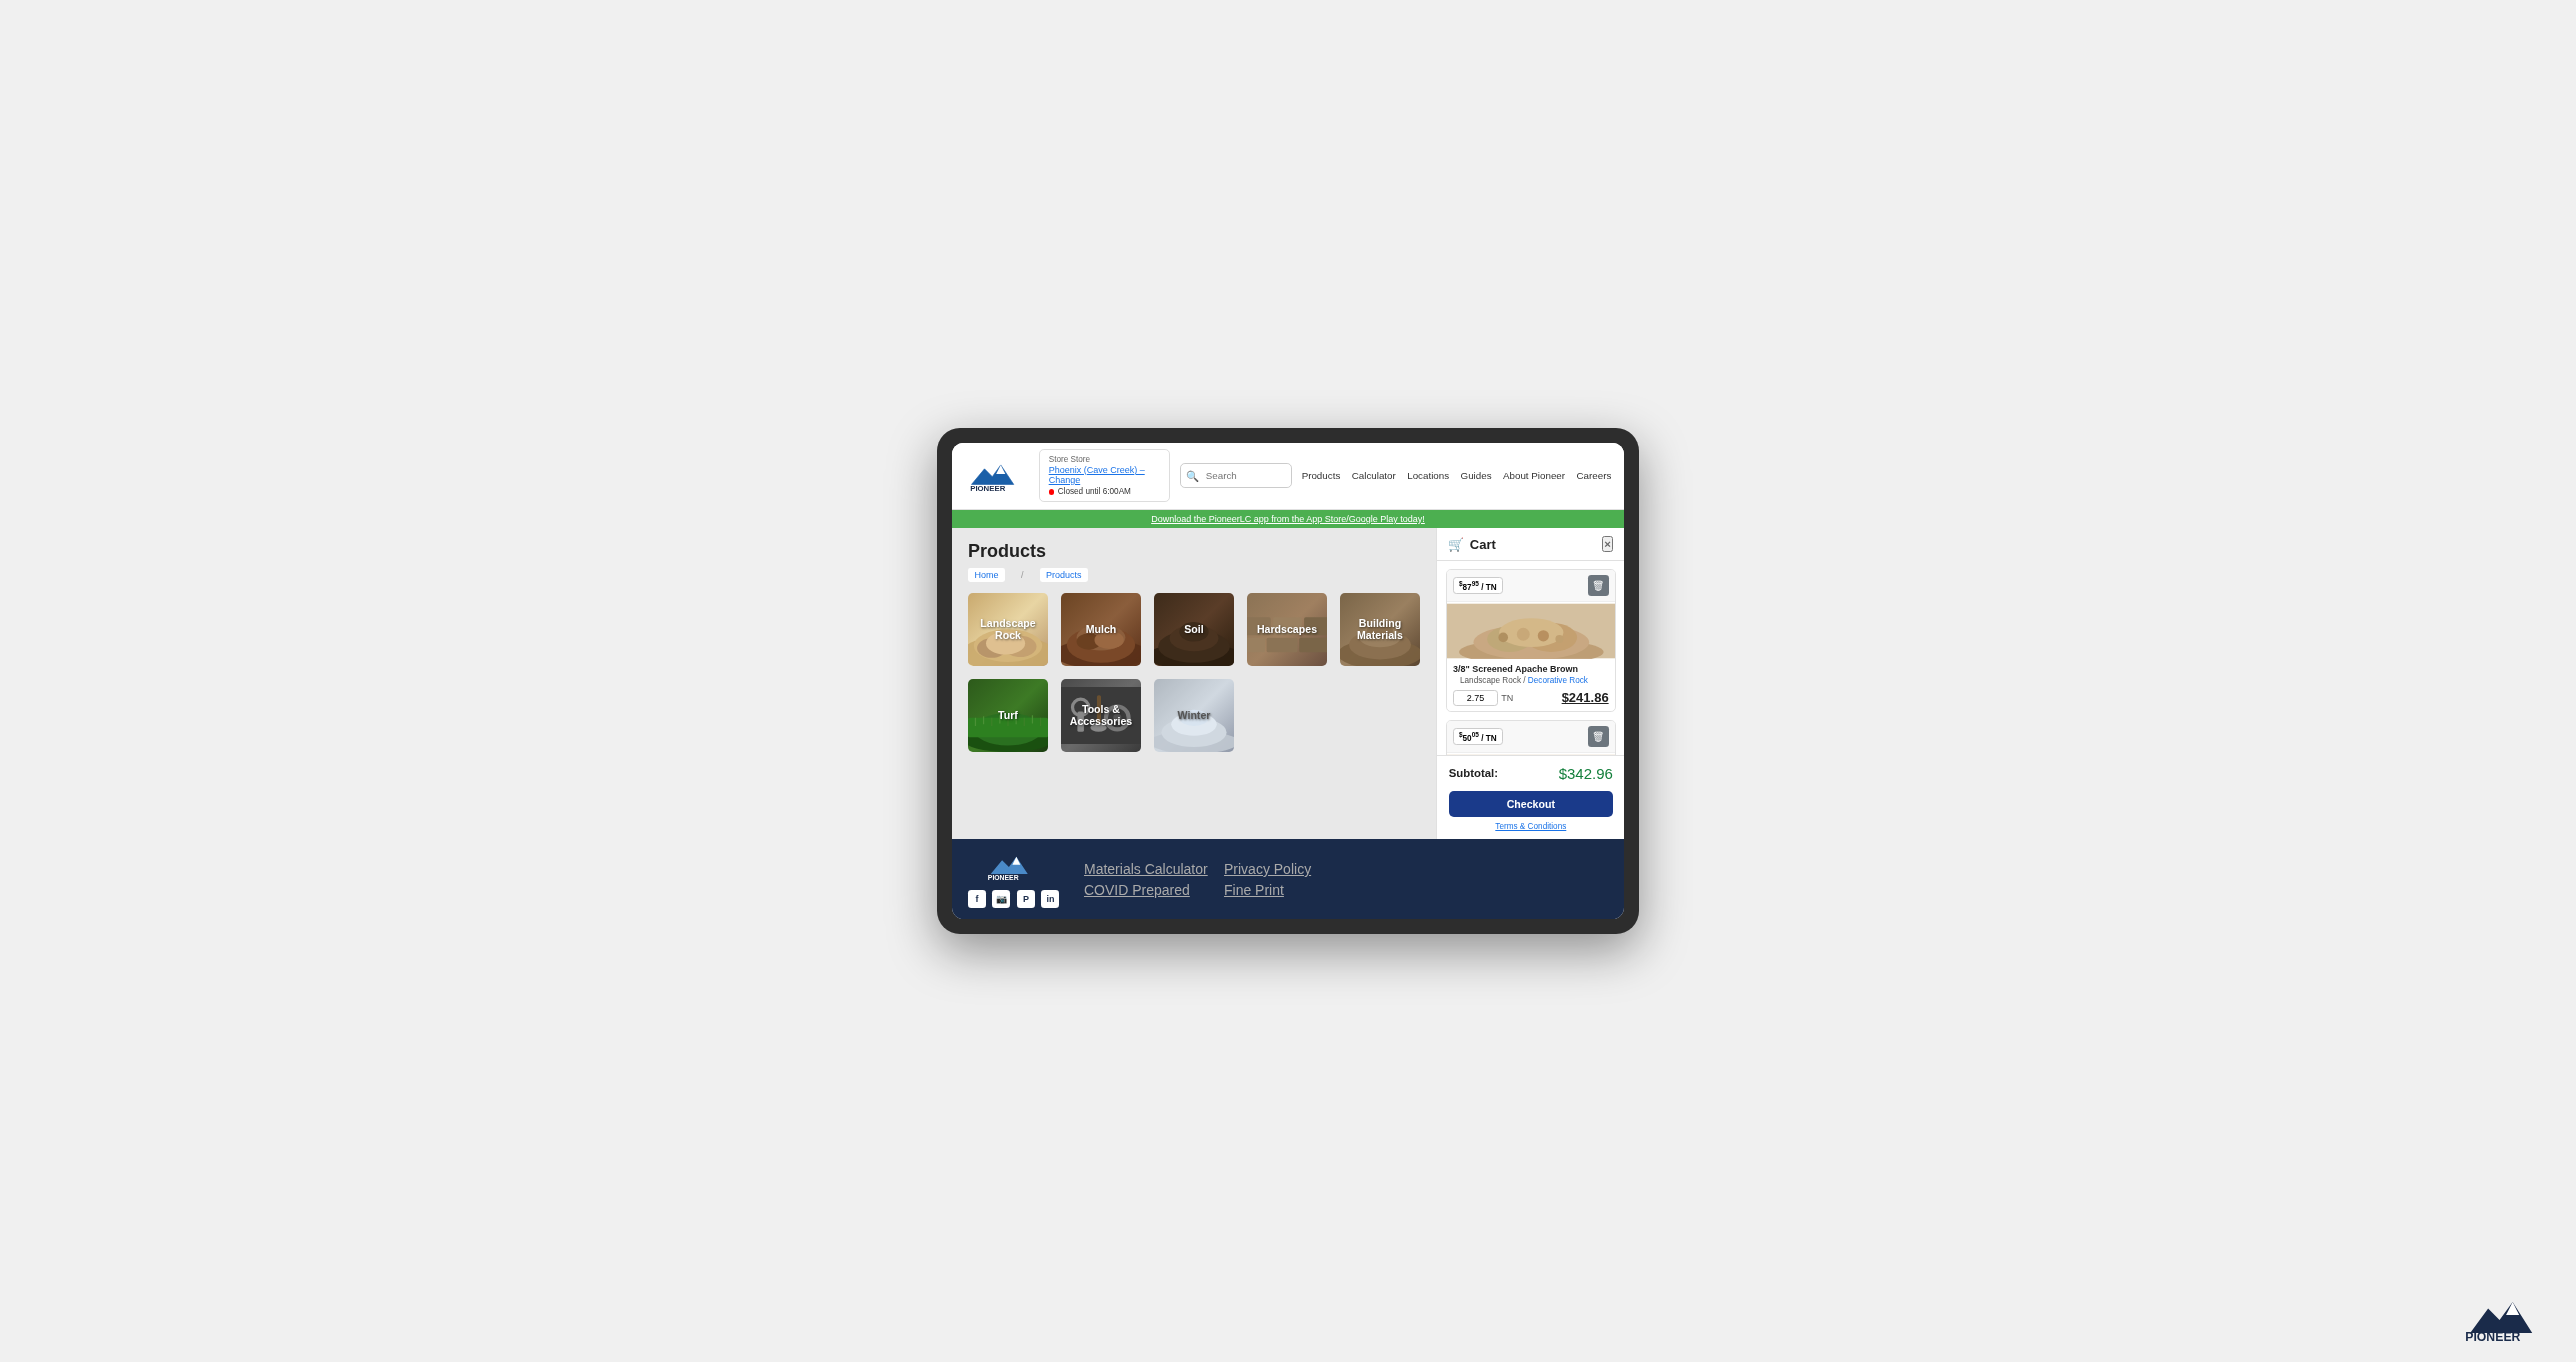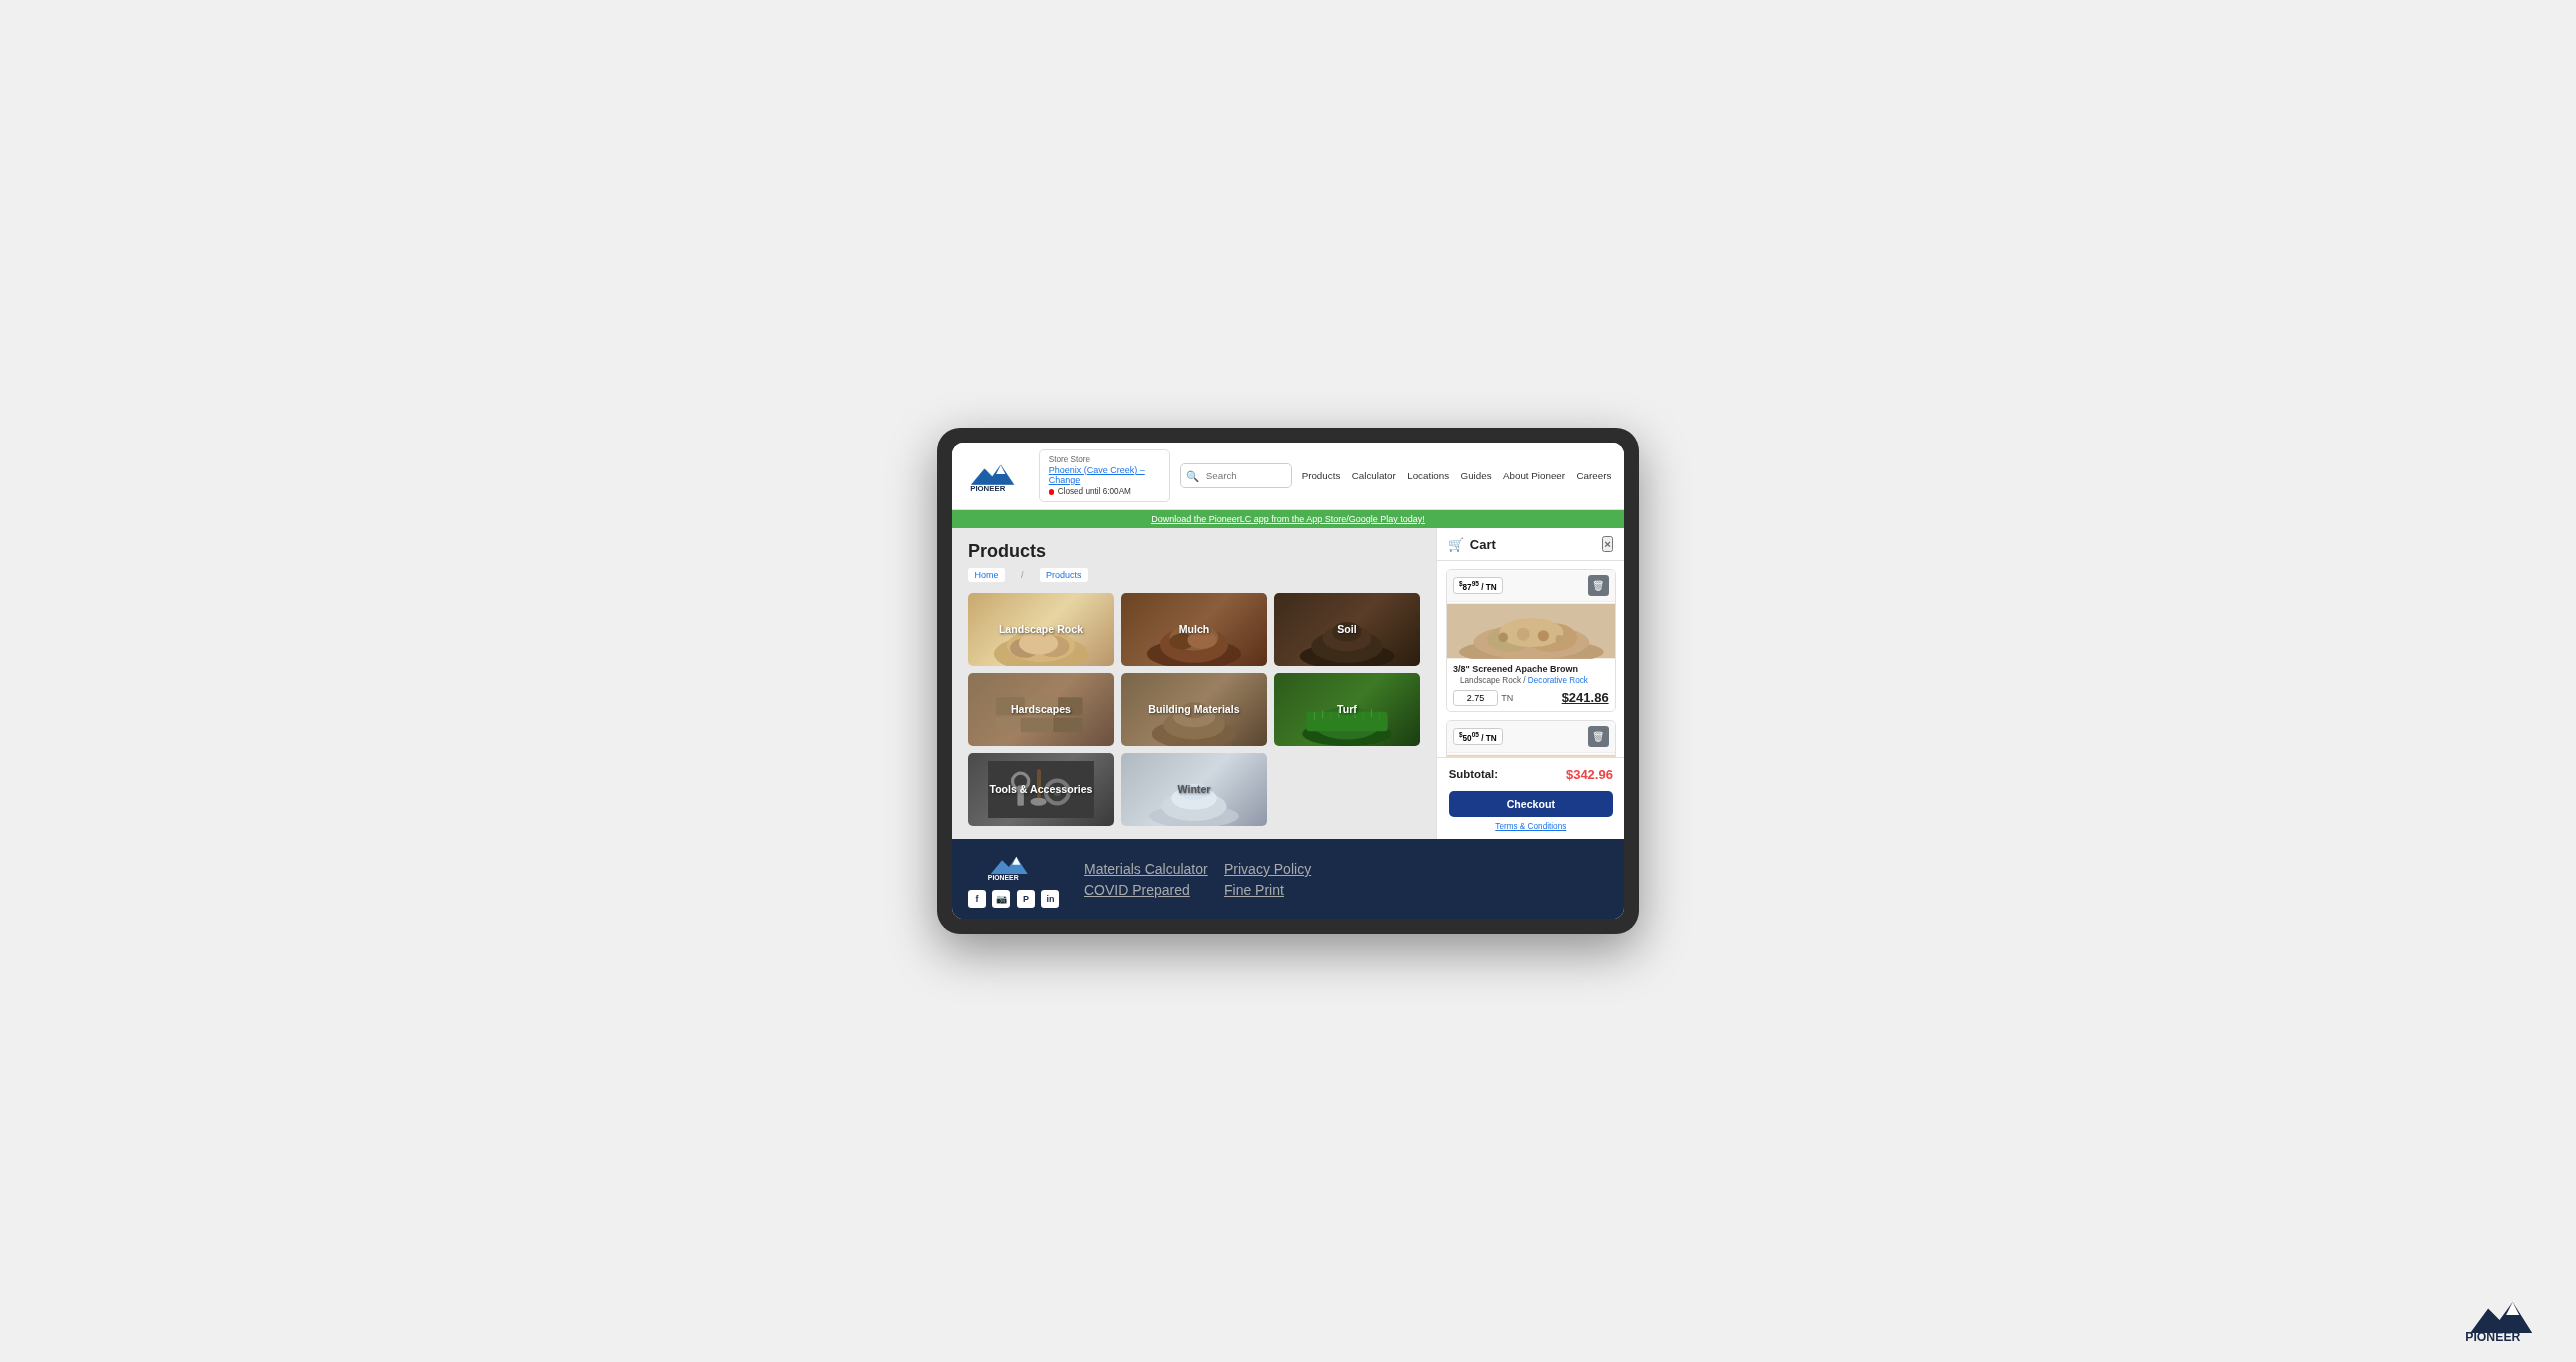--- a/index.html
+++ b/index.html
@@ -191,22 +191,22 @@
 
     .breadcrumb-current {
       color: #1a73e8;
       background: #fff;
       padding: 1.6px 6.5px;
       border-radius: 2.4px;
     }
 
     .category-grid {
       display: grid;
-      grid-template-columns: repeat(3, 1fr);
-      gap: 7px;
+      grid-template-columns: repeat(5, 1fr);
+      gap: 13px;
     }
 
     .category-card {
       position: relative;
       height: 73px;
       border-radius: 4.9px;
       overflow: hidden;
       cursor: pointer;
       display: flex;
       align-items: center;
@@ -442,23 +442,23 @@
       margin-bottom: 9px;
     }
 
     .subtotal-label {
       font-size: 11.4px;
       font-weight: 700;
       color: #222;
     }
 
     .subtotal-amount {
-      font-size: 13px;
-      font-weight: 700;
-      color: #ef4444;
+      font-size: 15px;
+      font-weight: 400;
+      color: #15803d;
     }
 
     .checkout-btn {
       width: 100%;
       padding: 7.3px;
       background: #1a3a8a;
       color: #fff;
       border: none;
       border-radius: 4.9px;
       font-size: 10.6px;

